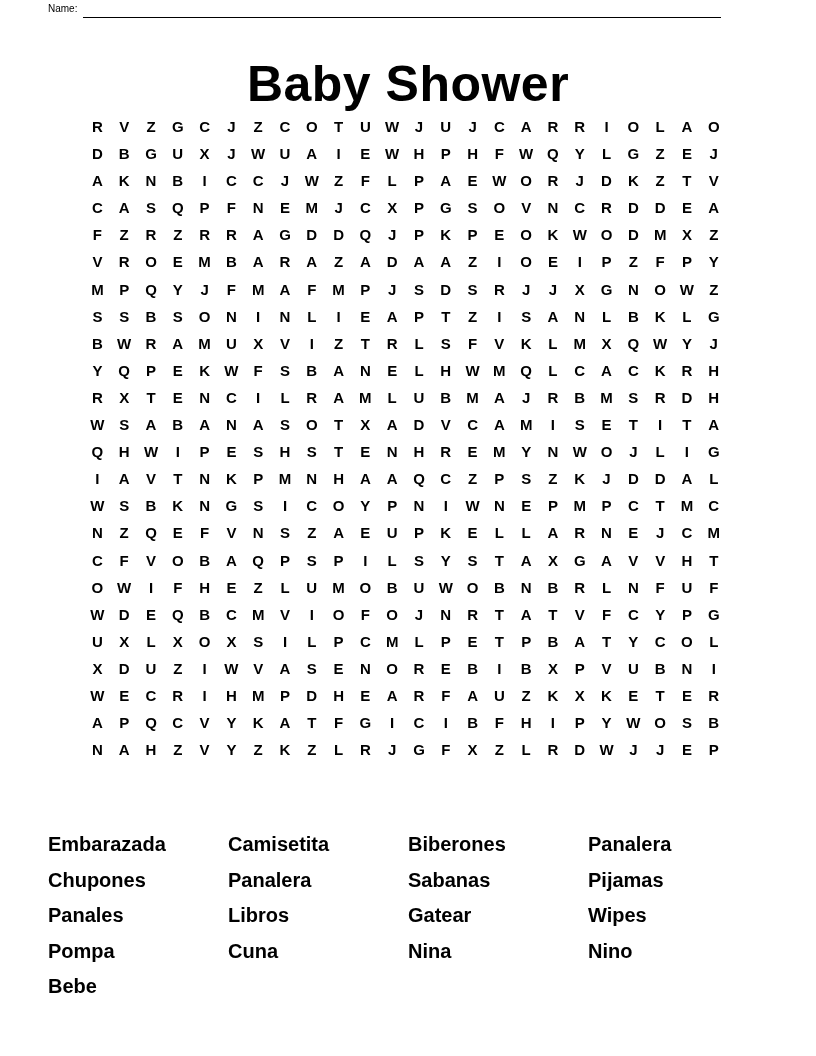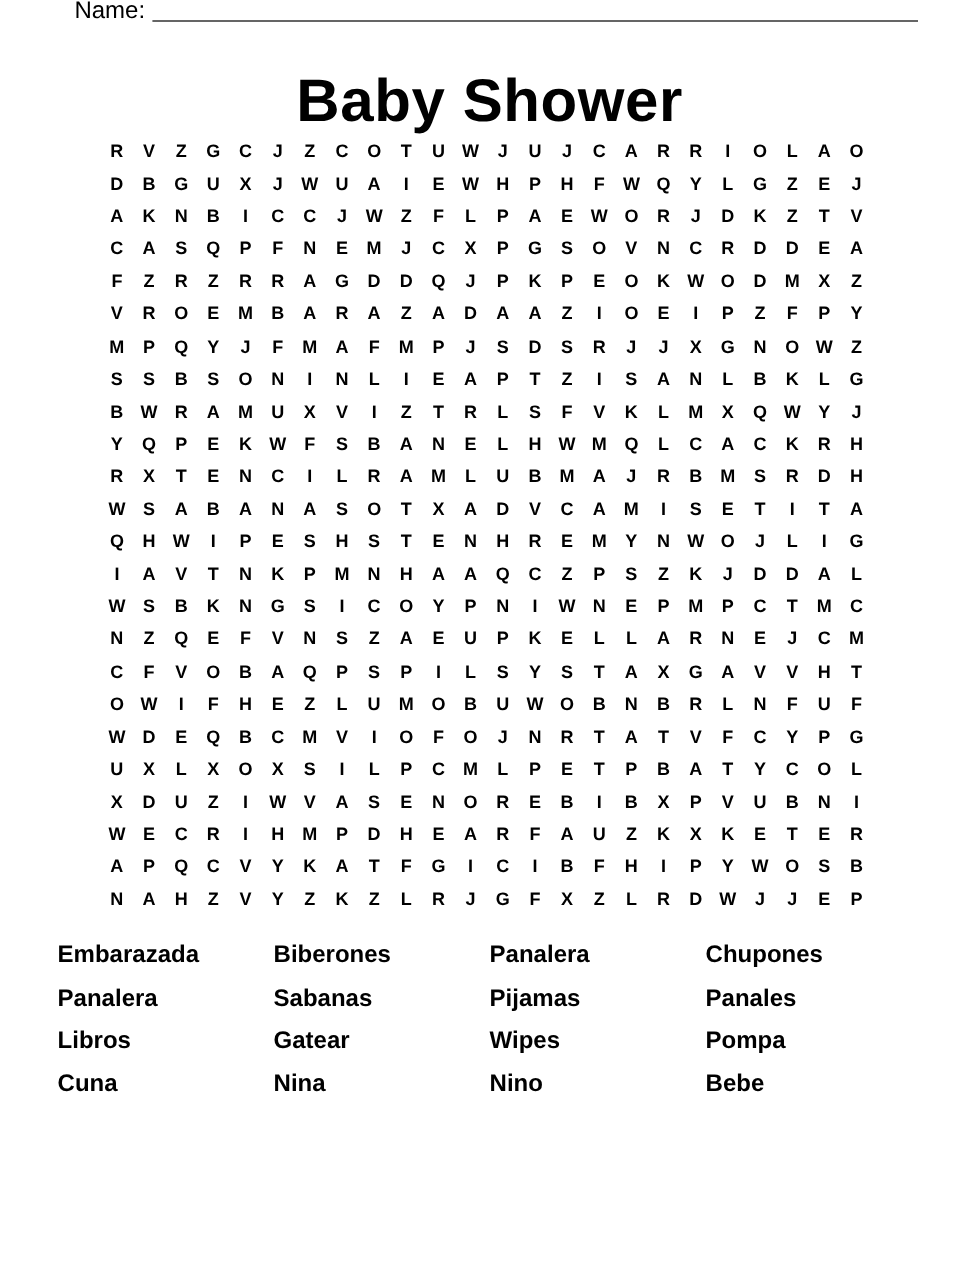--- a/index.html
+++ b/index.html
@@ -1,19 +1,19 @@
 <!DOCTYPE html>
 <html><head>
 <meta charset="utf-8">
 <style>
   html, body { margin: 0; padding: 0; background: #ffffff; }
   body { width: 816px; height: 1056px; position: relative; overflow: hidden; color: #000; }
   .name-line {
-    position: absolute; left: 62px; top: 0px;
-    font-family: "Liberation Sans", sans-serif; font-size: 20px; line-height: 18px;
+    position: absolute; left: 48px; top: 0px;
+    font-family: "Liberation Sans", sans-serif; font-size: 10px; line-height: 18px;
     display: flex; align-items: flex-end; justify-content: flex-end;
   }
   .name-line .blank {
     display: inline-block; width: 638px; border-bottom: 1px solid #000; height: 14px; margin-left: 6px;
   }
   .title {
     position: absolute; left: 0; right: 0; top: 34px; text-align: center;
     font-family: "Liberation Sans", sans-serif; font-weight: bold; font-size: 50px; line-height: 60px;
     letter-spacing: 0.5px;
     margin-top: 20px;
@@ -26,20 +26,21 @@
     font-family: "Liberation Sans", sans-serif; font-weight: bold; font-size: 15px;
     text-align: center; line-height: 27px; cursor: pointer;
   }
   .words {
     position: absolute; left: 48px; top: 780px;
     display: grid; grid-template-columns: 180px 180px 180px 180px; grid-auto-rows: 35.6px;
   }
   .word {
     font-family: "Liberation Sans", sans-serif; font-weight: bold; font-size: 20px; line-height: 32px;
     white-space: nowrap;
+    margin-top: 48px;
   }
 </style>
 </head>
 <body>
 
 <div class="name-line">
   <span>Name:</span>
   <span class="blank"></span>
 </div>
 
@@ -619,20 +620,21 @@
     <div class="cell">D</div>
     <div class="cell">W</div>
     <div class="cell">J</div>
     <div class="cell">J</div>
     <div class="cell">E</div>
     <div class="cell">P</div>
   </div>
 
 <div class="words" id="words">
     <div class="word">Embarazada</div>
+    <div class="word">Camisetita</div>
     <div class="word">Biberones</div>
     <div class="word">Panalera</div>
     <div class="word">Chupones</div>
     <div class="word">Panalera</div>
     <div class="word">Sabanas</div>
     <div class="word">Pijamas</div>
     <div class="word">Panales</div>
     <div class="word">Libros</div>
     <div class="word">Gatear</div>
     <div class="word">Wipes</div>

